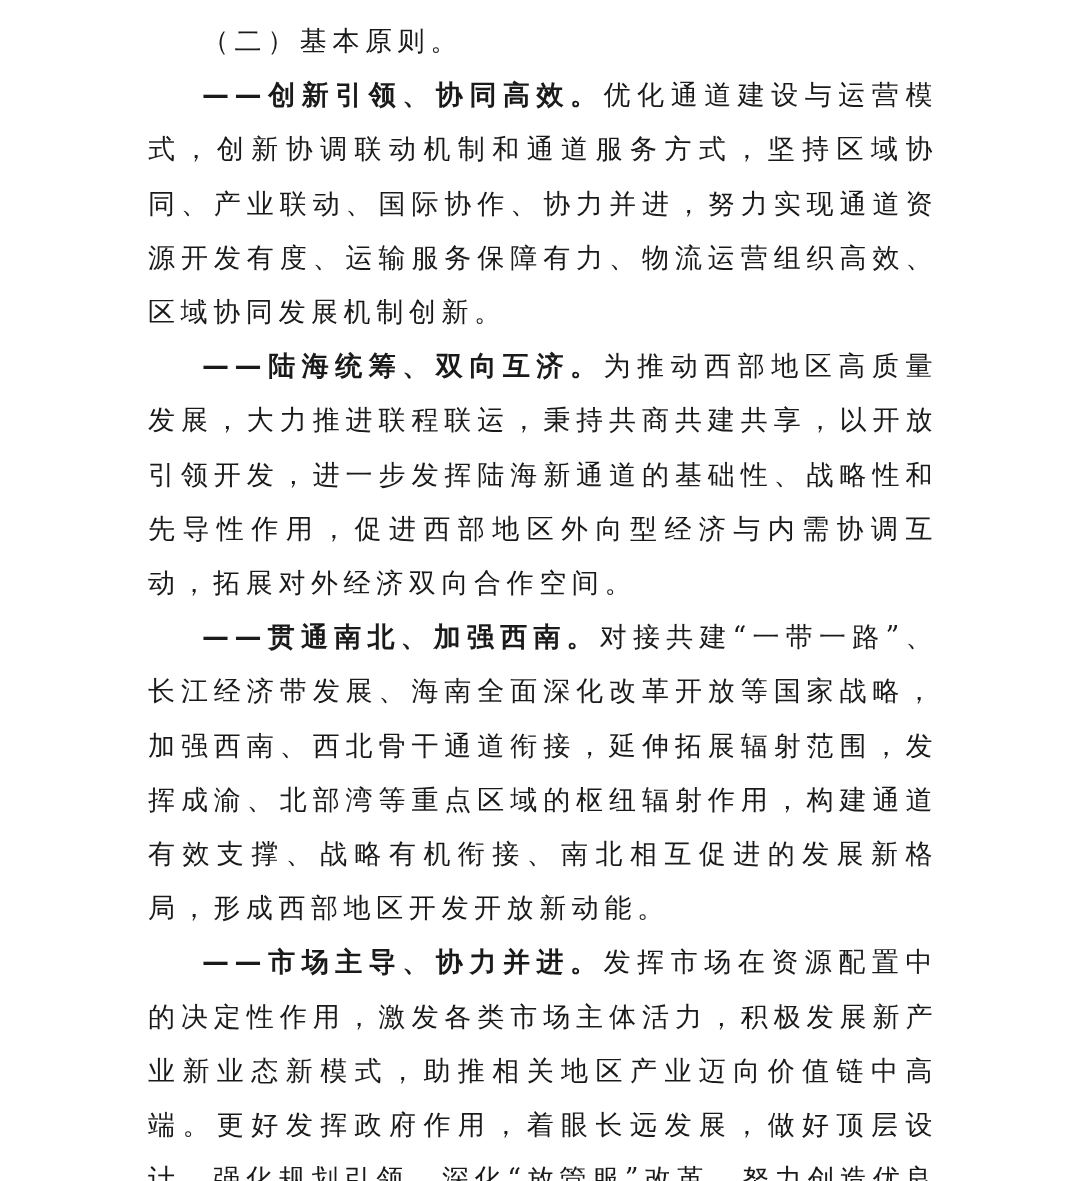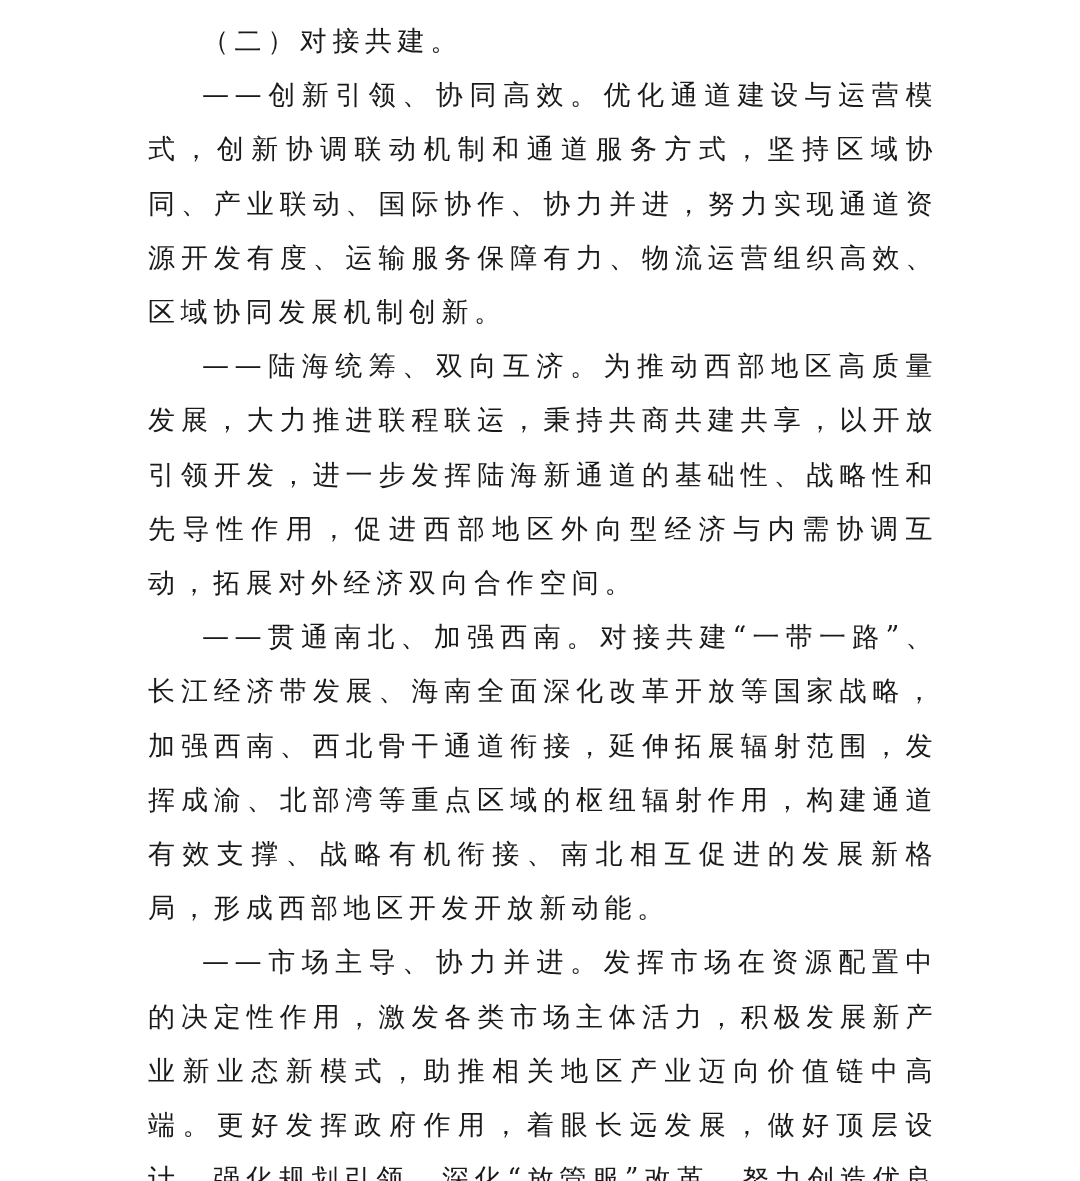--- a/index.html
+++ b/index.html
@@ -6,28 +6,28 @@
   body { width: 1080px; height: 1181px; overflow: hidden; position: relative; }
   .page {
     position: absolute; left: 148px; top: 14px; width: 790px;
     font-family: "DejaVu Serif", "Liberation Serif", serif;
     font-size: 27px; line-height: 54.2px; color: #1a1a1a;
     letter-spacing: 5.6px;
   }
   .para { margin: 0; text-align: justify; text-align-last: left; }
   .indent { text-indent: 54px; }
   .heading { text-indent: 54px; }
-  .lead { font-weight: normal; }
+  .lead { font-weight: bold; }
 </style>
 </head>
 <body>
 
 <div class="page">
   <p class="para heading">
-    <span>（二）对接共建。</span>
+    <span>（二）基本原则。</span>
   </p>
   <p class="para indent">
     <span class="lead">——创新引领、协同高效。</span><span>优化通道建设与运营模式，创新协调联动机制和通道服务方式，坚持区域协同、产业联动、国际协作、协力并进，努力实现通道资源开发有度、运输服务保障有力、物流运营组织高效、区域协同发展机制创新。</span>
   </p>
   <p class="para indent">
     <span class="lead">——陆海统筹、双向互济。</span><span>为推动西部地区高质量发展，大力推进联程联运，秉持共商共建共享，以开放引领开发，进一步发挥陆海新通道的基础性、战略性和先导性作用，促进西部地区外向型经济与内需协调互动，拓展对外经济双向合作空间。</span>
   </p>
   <p class="para indent">
     <span class="lead">——贯通南北、加强西南。</span><span>对接共建“一带一路”、长江经济带发展、海南全面深化改革开放等国家战略，加强西南、西北骨干通道衔接，延伸拓展辐射范围，发挥成渝、北部湾等重点区域的枢纽辐射作用，构建通道有效支撑、战略有机衔接、南北相互促进的发展新格局，形成西部地区开发开放新动能。</span>
   </p>

